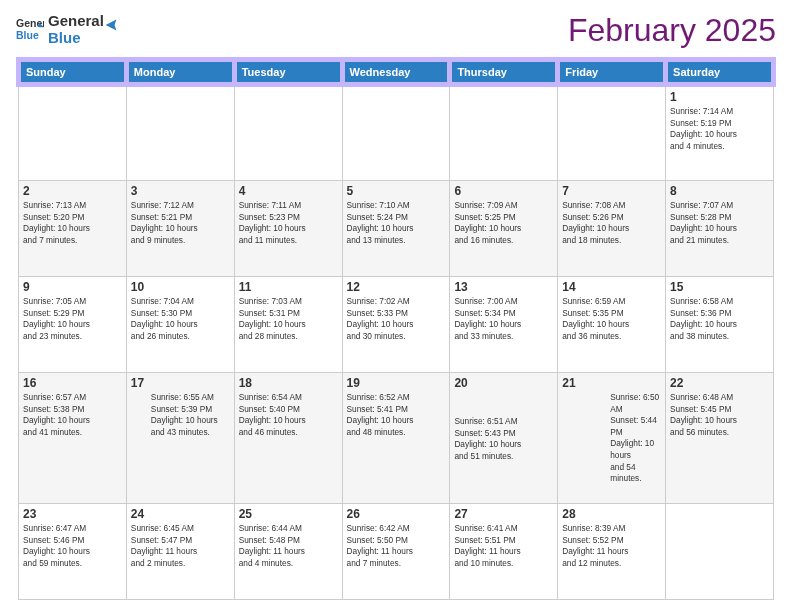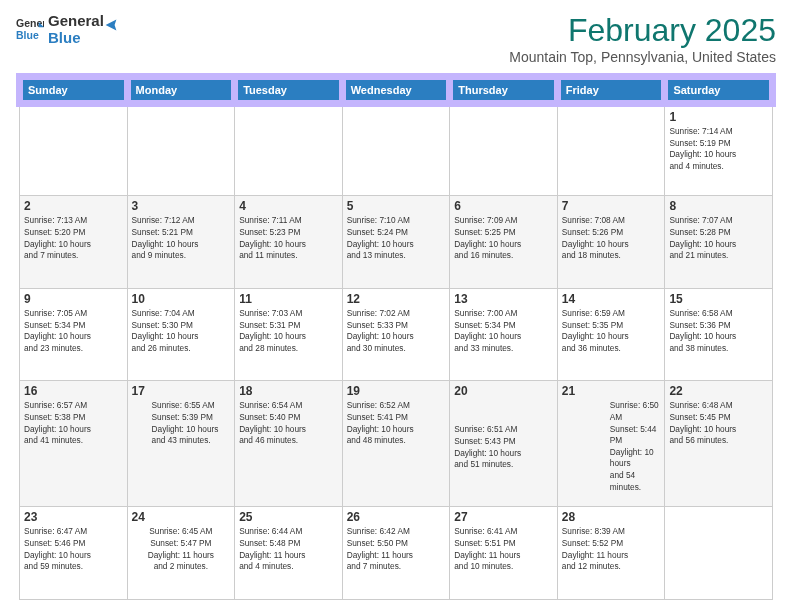--- a/index.html
+++ b/index.html
@@ -31,41 +31,41 @@
     .logo-icon {
       width: 28px;
       height: 28px;
     }
     .title-block {
       text-align: right;
     }
     .month-title {
       font-size: 32px;
       font-weight: normal;
-      color: #0f766e;
+      color: #701a75;
     }
     .location-title {
       font-size: 14px;
       color: #555;
     }
     .calendar {
       flex: 1;
       border: 1px solid #ccc;
       border-collapse: collapse;
       width: 100%;
       table-layout: fixed;
     }
     .calendar th {
       background: #2b7ec1;
       color: #fff;
       font-size: 11px;
       font-weight: bold;
       text-align: left;
       padding: 4px 5px;
-      border: 7px solid #c4b5fd;
+      border: 5px solid #c4b5fd;
       height: 24px;
     }
     .calendar td {
       vertical-align: top;
       border: 1px solid #ccc;
       padding: 3px 4px;
       font-size: 8.5px;
       color: #333;
       height: 85px;
     }
@@ -101,21 +101,20 @@
       <div style="display:flex;flex-direction:column;line-height:1.15">
         <span style="font-size:15px;font-weight:bold;color:#333;">General</span>
         <span style="font-size:15px;font-weight:bold;color:#2b7ec1;">Blue</span>
       </div>
       <svg width="18" height="18" viewBox="0 0 20 20" style="margin-left:-6px;margin-top:-8px">
         <polygon points="4,10 16,4 14,10 16,16" fill="#2b7ec1"></polygon>
       </svg>
     </div>
     <div class="title-block">
       <div class="month-title">February 2025</div>
-      <div class="location-title">Mountain Top, Pennsylvania, United States</div>
     </div>
   </div>
 
   <table class="calendar">
     <thead>
       <tr>
       <th>Sunday</th>
           <th>Monday</th>
           <th>Tuesday</th>
           <th>Wednesday</th>
@@ -188,21 +187,21 @@
             <div class="day-info" style="white-space: pre-line;">Sunrise: 7:07 AM
 Sunset: 5:28 PM
 Daylight: 10 hours
 and 21 minutes.</div>
           </td>
         </tr>
         <tr>
           <td>
             <span class="day-number">9</span>
             <div class="day-info" style="white-space: pre-line;">Sunrise: 7:05 AM
-Sunset: 5:34 PM
+Sunset: 5:29 PM
 Daylight: 10 hours
 and 23 minutes.</div>
           </td>
           <td>
             <span class="day-number">10</span>
             <div class="day-info" style="white-space: pre-line;">Sunrise: 7:04 AM
 Sunset: 5:30 PM
 Daylight: 10 hours
 and 26 minutes.</div>
           </td>
@@ -296,21 +295,21 @@
         <tr>
           <td>
             <span class="day-number">23</span>
             <div class="day-info" style="white-space: pre-line;">Sunrise: 6:47 AM
 Sunset: 5:46 PM
 Daylight: 10 hours
 and 59 minutes.</div>
           </td>
           <td>
             <span class="day-number">24</span>
-            <div class="day-info" style="white-space: pre-line; text-align: center;">Sunrise: 6:45 AM
+            <div class="day-info" style="white-space: pre-line;">Sunrise: 6:45 AM
 Sunset: 5:47 PM
 Daylight: 11 hours
 and 2 minutes.</div>
           </td>
           <td>
             <span class="day-number">25</span>
             <div class="day-info" style="white-space: pre-line;">Sunrise: 6:44 AM
 Sunset: 5:48 PM
 Daylight: 11 hours
 and 4 minutes.</div>

